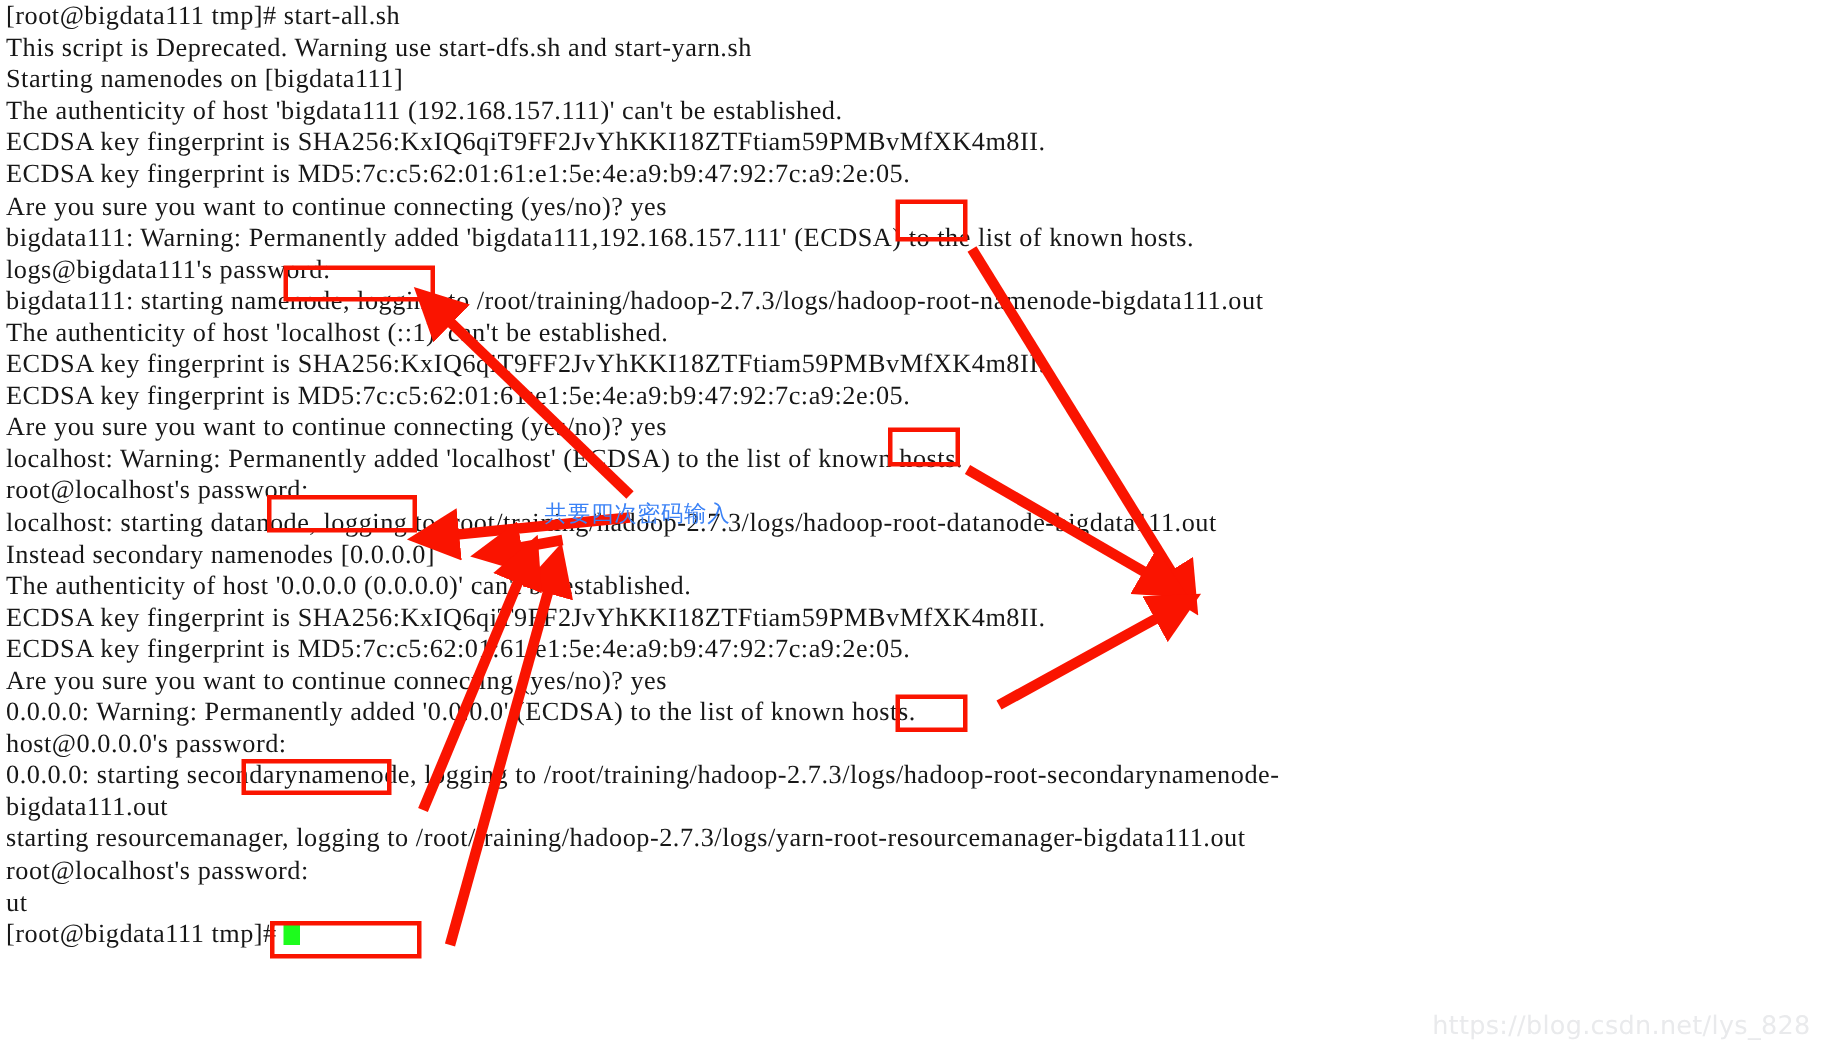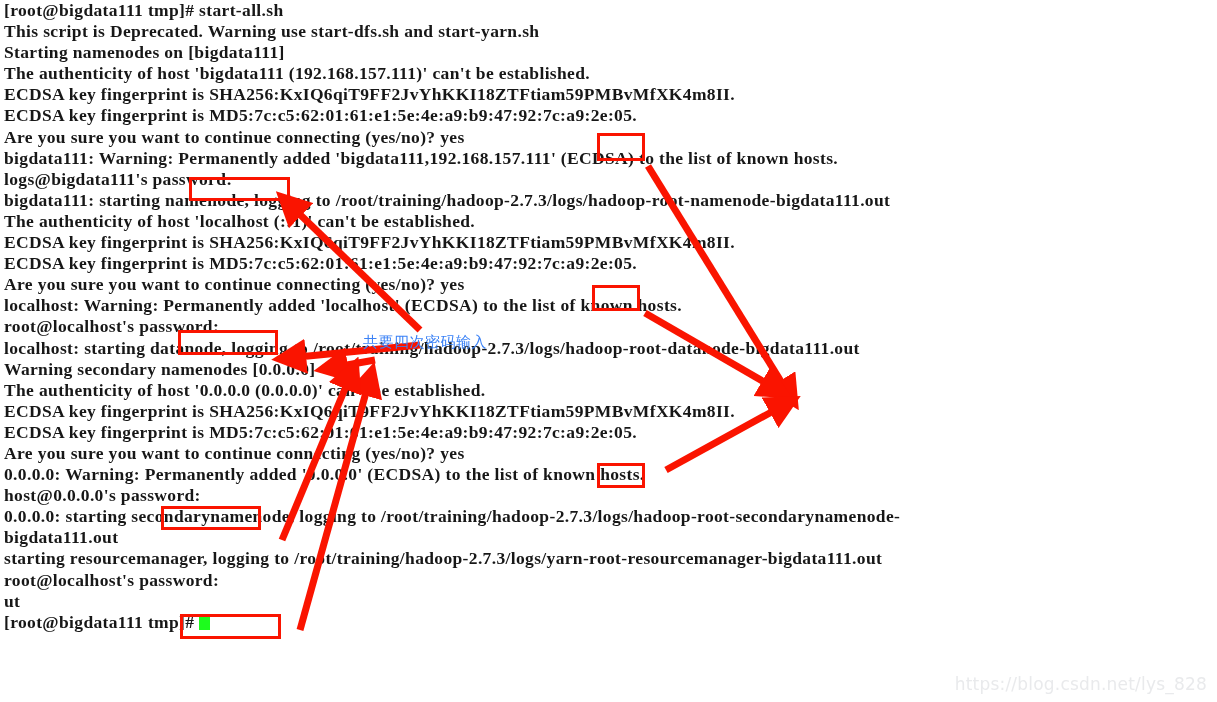--- a/index.html
+++ b/index.html
@@ -21,21 +21,20 @@
     background: #ffffff;
     color: #1a1a1a;
   }
 
   
   .term-lines {
     position: absolute;
     left: 4px;
     top: 0px;
     width: 1213px;
-    font-weight: bold;
   }
   .term-line {
     height: 21.1px;
     line-height: 21.1px;
     font-family: "Liberation Serif", "DejaVu Serif", serif;
     font-size: 17.5px;
     letter-spacing: 0.35px;
     white-space: pre;
     color: #171717;
   }
@@ -104,21 +103,21 @@
     <div class="term-line">bigdata111: Warning: Permanently added 'bigdata111,192.168.157.111' (ECDSA) to the list of known hosts.</div>
     <div class="term-line">logs@bigdata111's password:</div>
     <div class="term-line">bigdata111: starting namenode, logging to /root/training/hadoop-2.7.3/logs/hadoop-root-namenode-bigdata111.out</div>
     <div class="term-line">The authenticity of host 'localhost (::1)' can't be established.</div>
     <div class="term-line">ECDSA key fingerprint is SHA256:KxIQ6qiT9FF2JvYhKKI18ZTFtiam59PMBvMfXK4m8II.</div>
     <div class="term-line">ECDSA key fingerprint is MD5:7c:c5:62:01:61:e1:5e:4e:a9:b9:47:92:7c:a9:2e:05.</div>
     <div class="term-line">Are you sure you want to continue connecting (yes/no)? yes</div>
     <div class="term-line">localhost: Warning: Permanently added 'localhost' (ECDSA) to the list of known hosts.</div>
     <div class="term-line">root@localhost's password:</div>
     <div class="term-line">localhost: starting datanode, logging to /root/training/hadoop-2.7.3/logs/hadoop-root-datanode-bigdata111.out</div>
-    <div class="term-line">Warning secondary namenodes [0.0.0.0]</div>
+    <div class="term-line">Instead secondary namenodes [0.0.0.0]</div>
     <div class="term-line">The authenticity of host '0.0.0.0 (0.0.0.0)' can't be established.</div>
     <div class="term-line">ECDSA key fingerprint is SHA256:KxIQ6qiT9FF2JvYhKKI18ZTFtiam59PMBvMfXK4m8II.</div>
     <div class="term-line">ECDSA key fingerprint is MD5:7c:c5:62:01:61:e1:5e:4e:a9:b9:47:92:7c:a9:2e:05.</div>
     <div class="term-line">Are you sure you want to continue connecting (yes/no)? yes</div>
     <div class="term-line">0.0.0.0: Warning: Permanently added '0.0.0.0' (ECDSA) to the list of known hosts.</div>
     <div class="term-line">host@0.0.0.0's password:</div>
     <div class="term-line">0.0.0.0: starting secondarynamenode, logging to /root/training/hadoop-2.7.3/logs/hadoop-root-secondarynamenode-</div>
     <div class="term-line">bigdata111.out</div>
     <div class="term-line">starting resourcemanager, logging to /root/training/hadoop-2.7.3/logs/yarn-root-resourcemanager-bigdata111.out</div>
     <div class="term-line">root@localhost's password:</div>

